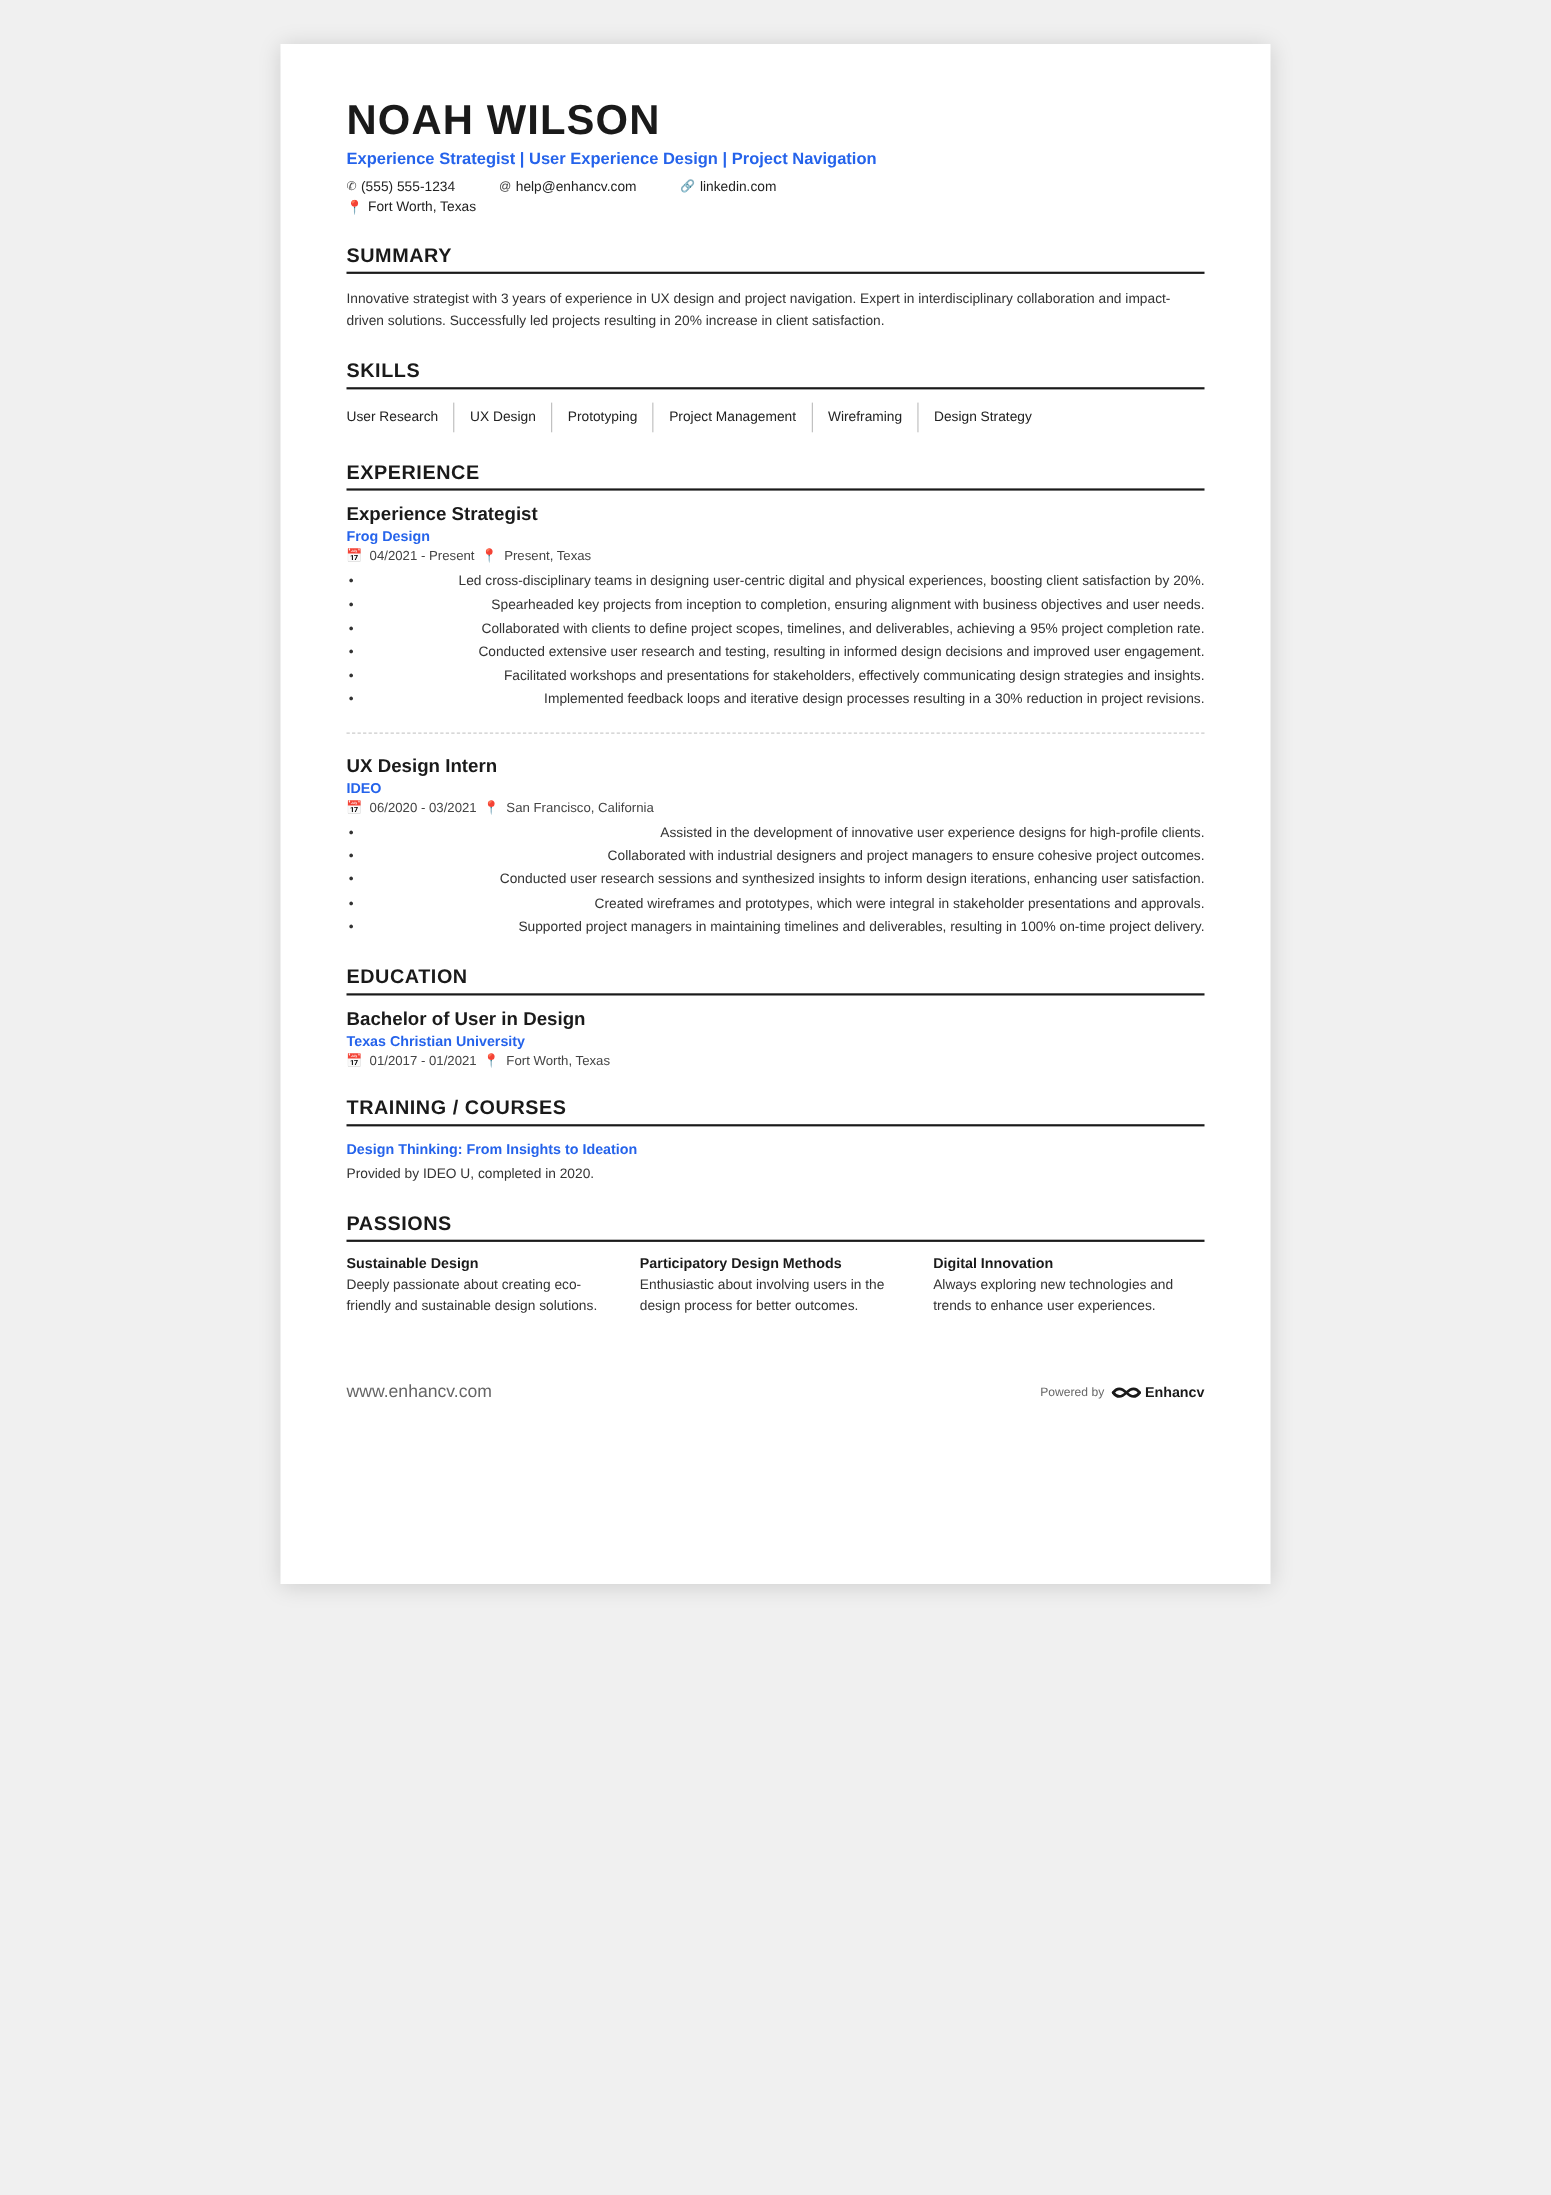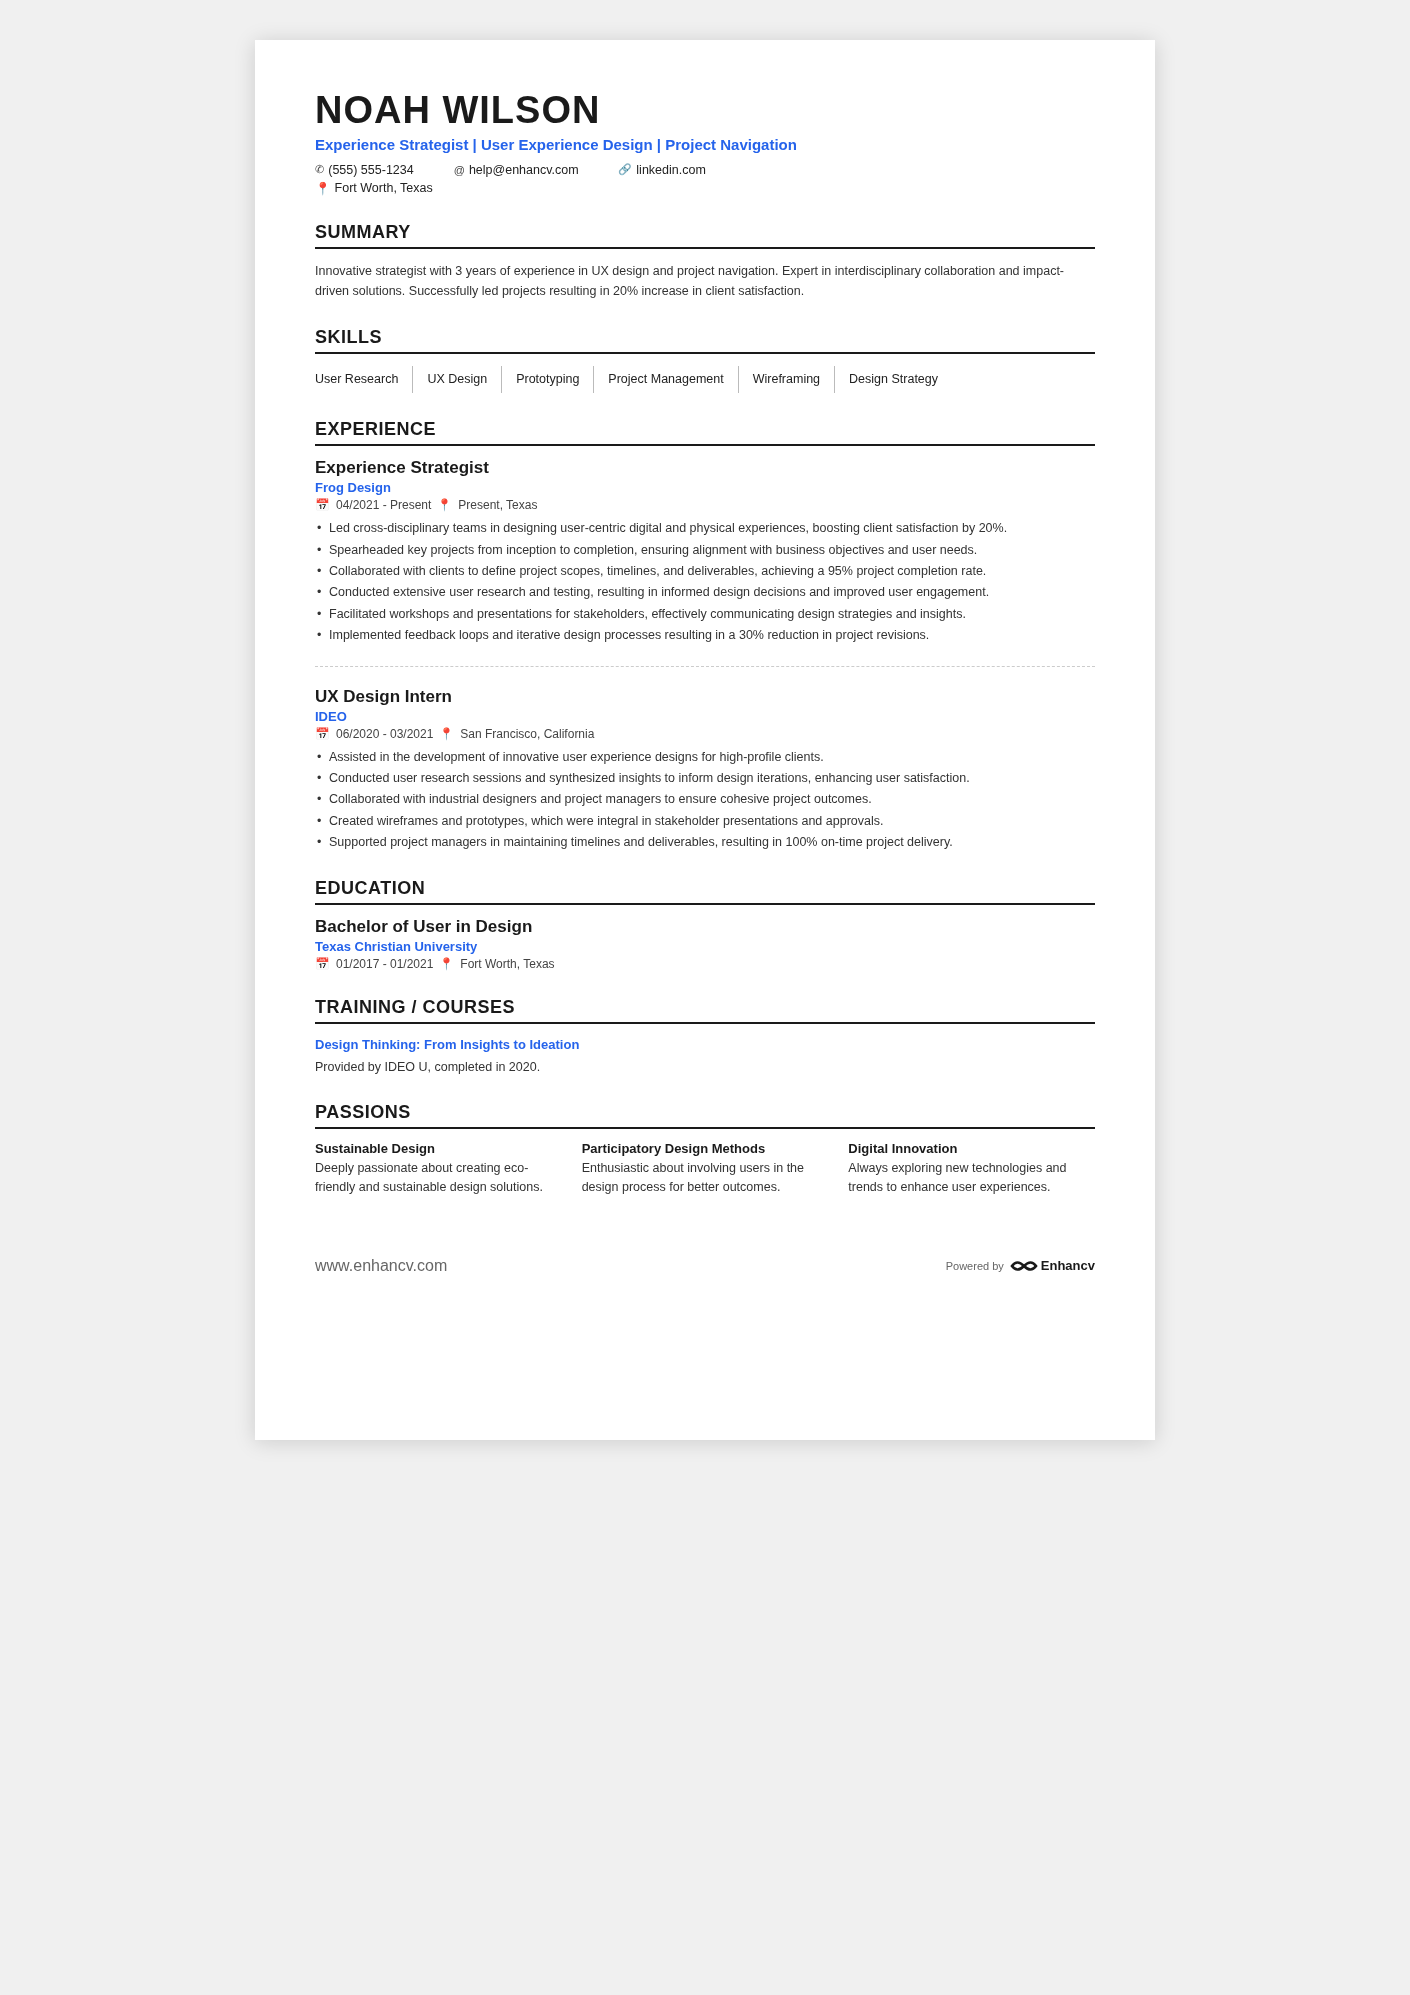--- a/index.html
+++ b/index.html
@@ -120,20 +120,21 @@
       font-size: 12px;
       color: #444;
       display: flex;
       align-items: center;
       gap: 6px;
       margin-bottom: 7px;
     }
     .job-bullets {
       list-style: none;
       padding: 0;
+      text-align: right;
     }
     .job-bullets li {
       font-size: 12.5px;
       color: #333;
       line-height: 1.55;
       padding-left: 14px;
       position: relative;
       margin-bottom: 2px;
     }
     .job-bullets li::before {
@@ -298,22 +299,22 @@
     <div class="job-title">UX Design Intern</div>
     <div class="company-name">IDEO</div>
     <div class="job-meta">
       <span>📅</span>
       <span>06/2020 - 03/2021</span>
       <span>📍</span>
       <span>San Francisco, California</span>
     </div>
     <ul class="job-bullets">
             <li>Assisted in the development of innovative user experience designs for high-profile clients.</li>
+            <li>Collaborated with industrial designers and project managers to ensure cohesive project outcomes.</li>
             <li>Conducted user research sessions and synthesized insights to inform design iterations, enhancing user satisfaction.</li>
-            <li>Collaborated with industrial designers and project managers to ensure cohesive project outcomes.</li>
             <li>Created wireframes and prototypes, which were integral in stakeholder presentations and approvals.</li>
             <li>Supported project managers in maintaining timelines and deliverables, resulting in 100% on-time project delivery.</li>
           </ul>
   </div>
       </div>
   </div>
 
   <div class="section">
     <div class="section-title">EDUCATION</div>
     <div id="education-container">

